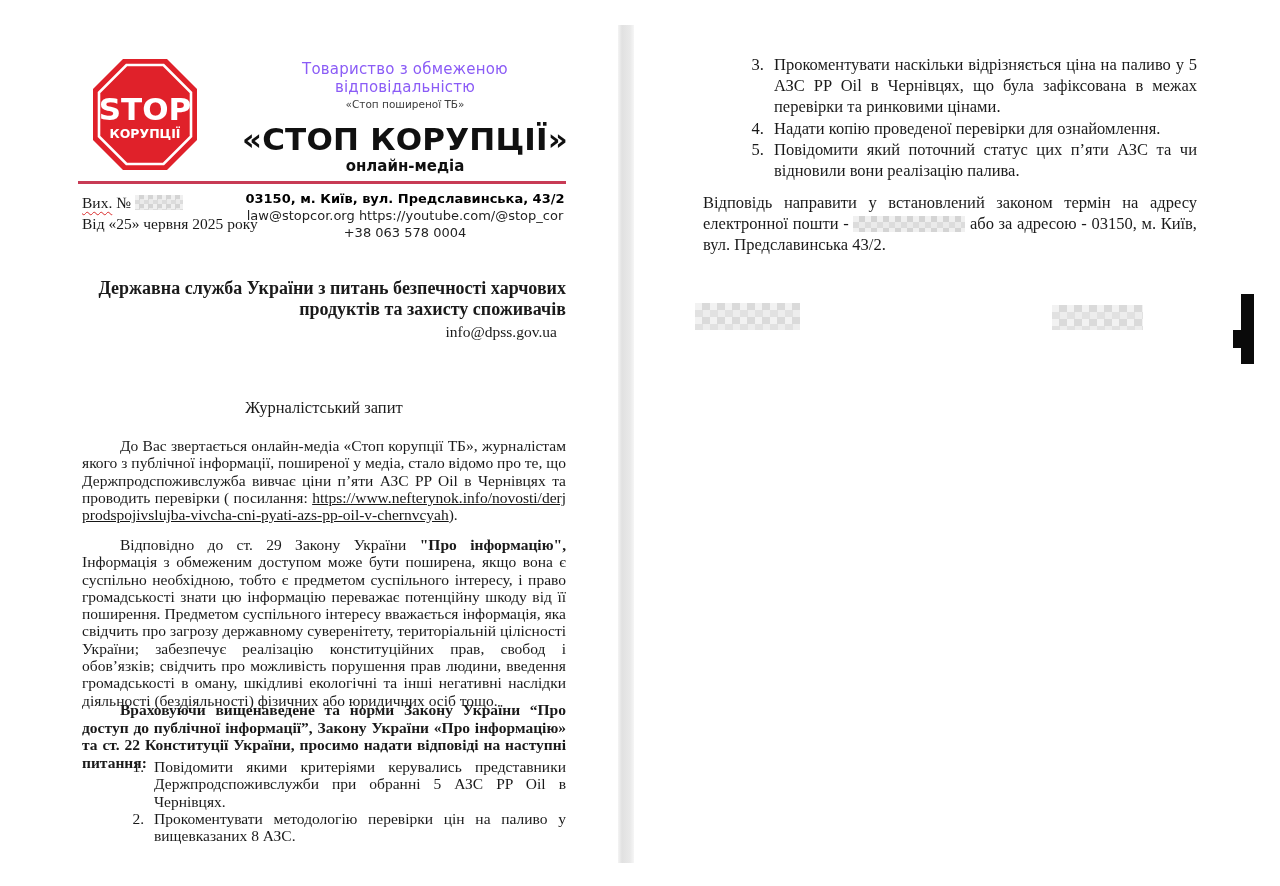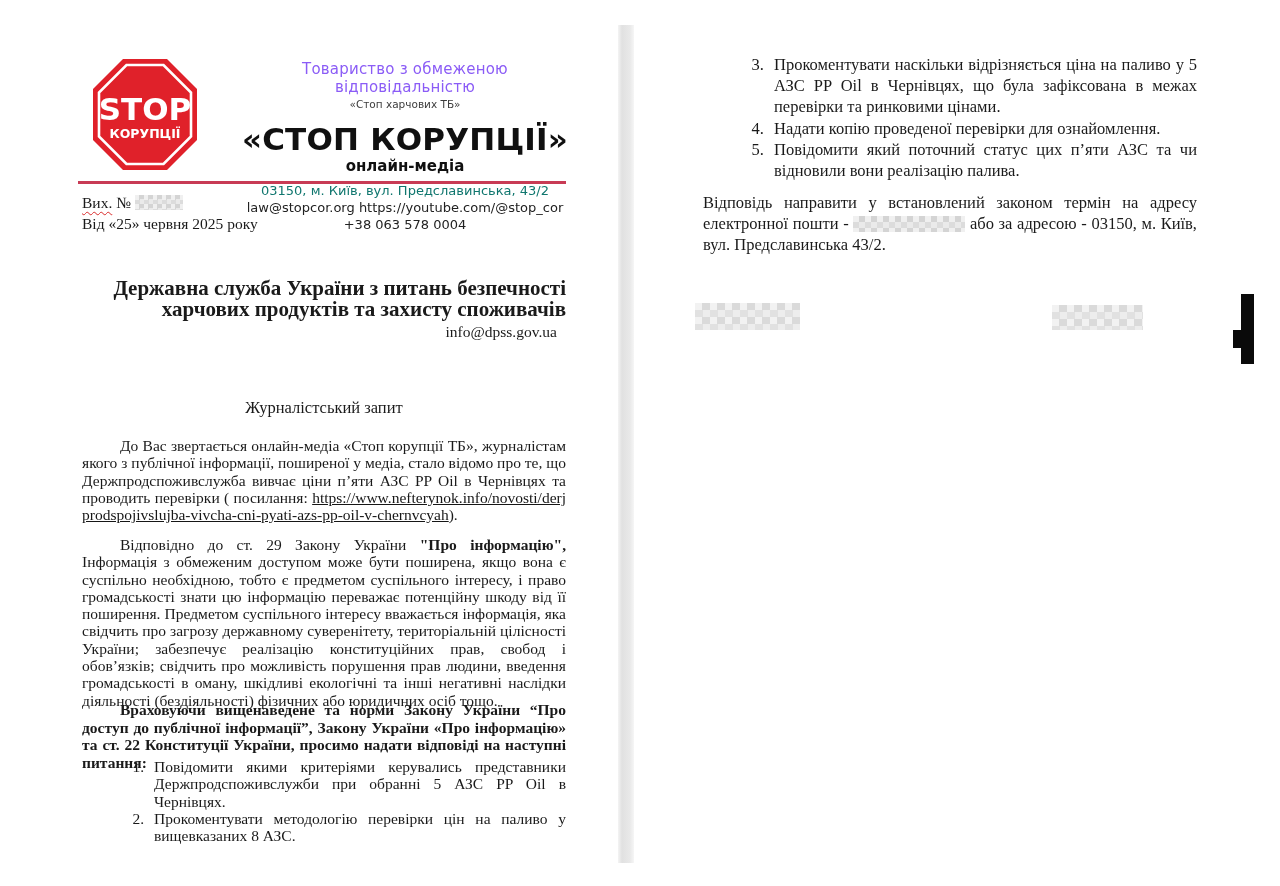--- a/index.html
+++ b/index.html
@@ -13,37 +13,37 @@
     background:linear-gradient(90deg,#f4f4f4,#e1e1e1 25%,#e9e9e9 75%,#f6f6f6);
   }
   
   .logo{position:absolute;left:90px;top:56px;width:110px;height:117px;}
   .lh-center{position:absolute;left:233px;top:60px;width:344px;text-align:center;
     font-family:"DejaVu Sans", sans-serif;}
   .lh-org1{font-size:15px;font-weight:400;color:#8b5cf6;letter-spacing:.2px;}
   .lh-org2{font-size:10.5px;font-weight:500;color:#3c3c3c;margin-top:2px;}
   .lh-title{font-size:31px;font-weight:bold;color:#101010;margin-top:11px;letter-spacing:.2px;white-space:nowrap;}
   .lh-sub{font-size:15px;font-weight:bold;color:#101010;margin-top:0px;}
-  .lh-addr{font-size:13px;font-weight:400;color:#0f766e;margin-top:8px;}
+  .lh-addr{font-size:13px;font-weight:700;color:#000000;margin-top:16px;}
   .lh-cont{font-size:13px;font-weight:500;color:#222;margin-top:2px;}
   .lh-phone{font-size:13px;font-weight:500;color:#222;margin-top:2px;}
   .red-rule{position:absolute;left:78px;top:181px;width:488px;height:3px;background:#c83b55;}
   
   .ref-block{position:absolute;left:82px;top:192px;font-size:15.5px;line-height:21px;}
   .squiggly{text-decoration:underline;text-decoration-style:wavy;text-decoration-color:#d92b2b;
     text-decoration-thickness:1px;text-underline-offset:3px;}
   .mosaic{
     display:inline-block;background-color:#e0e0e0;
     background-image:conic-gradient(#d4d4d4 25%,#eaeaea 0 50%,#dcdcdc 0 75%,#f0f0f0 0);
     background-size:12px 12px;
   }
   .chip-ref{width:48px;height:15px;vertical-align:-2px;background-size:9px 9px;}
   
   .recipient{position:absolute;left:80px;top:278px;width:486px;text-align:right;
-    font-weight:bold;font-size:21px;line-height:20.5px;}
+    font-weight:bold;font-size:18px;line-height:20.5px;}
   .recipient-email{position:absolute;left:71px;top:323px;width:486px;text-align:right;font-size:15.5px;}
   
   .doc-heading{position:absolute;left:82px;top:398px;width:484px;text-align:center;
     font-weight:normal;font-size:16.5px;}
   .para{position:absolute;left:82px;width:484px;font-size:15.5px;line-height:17.3px;
     text-align:justify;}
   .para.indent{text-indent:38px;}
   .p1{top:437px;}
   .p2{top:536px;}
   .p3{top:701px;font-weight:bold;line-height:17.6px;}
@@ -75,21 +75,21 @@
 
   <svg class="logo" viewBox="0 0 110 117">
     <polygon points="33,3 77,3 107,33 107,84 77,114 33,114 3,84 3,33" fill="#e0212a"></polygon>
     <polygon points="36.5,9 73.5,9 101,36.5 101,80.5 73.5,108 36.5,108 9,80.5 9,36.5" fill="none" stroke="#ffffff" stroke-width="2.6"></polygon>
     <text x="55" y="64" text-anchor="middle" fill="#ffffff" font-family="DejaVu Sans, sans-serif" font-weight="bold" font-size="31">STOP</text>
     <text x="55" y="82" text-anchor="middle" fill="#ffffff" font-family="DejaVu Sans, sans-serif" font-weight="bold" font-size="12.5">КОРУПЦІЇ</text>
   </svg>
 
   <div class="lh-center">
     <div class="lh-org1">Товариство з обмеженою відповідальністю</div>
-    <div class="lh-org2">«Стоп харчових ТБ»</div>
+    <div class="lh-org2">«Стоп поширеної ТБ»</div>
     <div class="lh-title">«СТОП КОРУПЦІЇ»</div>
     <div class="lh-sub">онлайн-медіа</div>
     <div class="lh-addr">03150, м. Київ, вул. Предславинська, 43/2</div>
     <div class="lh-cont">law@stopcor.org  https://youtube.com/@stop_cor</div>
     <div class="lh-phone">+38 063 578 0004</div>
   </div>
 
   <div class="red-rule"></div>
 
   <div class="ref-block">

